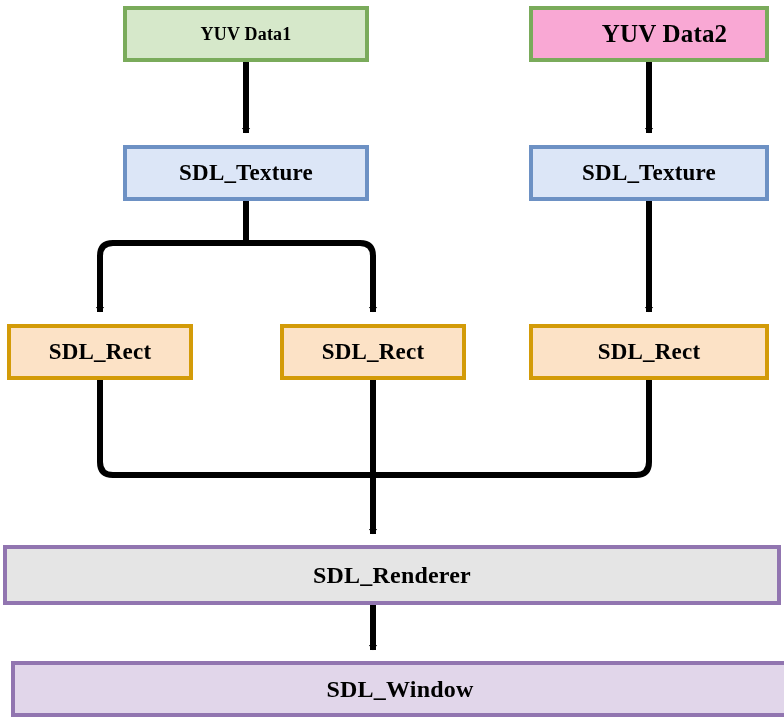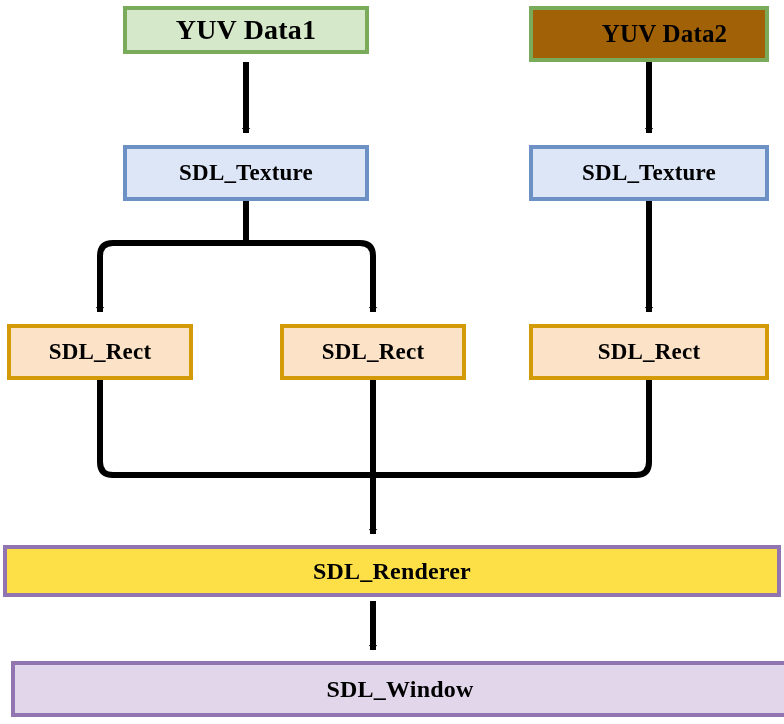--- a/index.html
+++ b/index.html
@@ -68,42 +68,42 @@
     <path d="M 100 380 L 100 462 Q 100 475 113 475 L 373 475" stroke="#000000" stroke-width="6" fill="none" stroke-linecap="butt"></path>
 
     <path d="M 649 380 L 649 462 Q 649 475 636 475 L 373 475" stroke="#000000" stroke-width="6" fill="none" stroke-linecap="butt"></path>
 
     <path d="M 373 380 L 373 534" stroke="#000000" stroke-width="6" fill="none" marker-end="url(#arrowhead)"></path>
 
     <path d="M 373 601 L 373 650" stroke="#000000" stroke-width="6" fill="none" marker-end="url(#arrowhead)"></path>
   </svg>
 
   <div id="nodes-layer">
-    <div class="node-box" style="left: 123px; top: 6px; width: 246px; height: 48px; background: rgb(214, 232, 202); border: 4px solid rgb(122, 171, 91); font-size: 28px; color: rgb(0, 0, 0);">
+    <div class="node-box" style="left: 123px; top: 6px; width: 246px; height: 56px; background: rgb(214, 232, 202); border: 4px solid rgb(122, 171, 91); font-size: 18px; color: rgb(0, 0, 0);">
       <span class="node-label">YUV Data1</span>
     </div>
-    <div class="node-box" style="left: 529px; top: 6px; width: 240px; height: 56px; background: #a16207; border: 4px solid rgb(122, 171, 91); font-size: 25px; color: rgb(0, 0, 0); padding-left: 31px;">
+    <div class="node-box" style="left: 529px; top: 6px; width: 240px; height: 56px; background: #f9a8d4; border: 4px solid rgb(122, 171, 91); font-size: 25px; color: rgb(0, 0, 0); padding-left: 31px;">
       <span class="node-label">YUV Data2</span>
     </div>
     <div class="node-box" style="left: 123px; top: 145px; width: 246px; height: 56px; background: rgb(220, 230, 247); border: 4px solid rgb(109, 145, 196); font-size: 23px; color: rgb(0, 0, 0);">
       <span class="node-label">SDL_Texture</span>
     </div>
     <div class="node-box" style="left: 529px; top: 145px; width: 240px; height: 56px; background: rgb(220, 230, 247); border: 4px solid rgb(109, 145, 196); font-size: 23px; color: rgb(0, 0, 0);">
       <span class="node-label">SDL_Texture</span>
     </div>
     <div class="node-box" style="left: 7px; top: 324px; width: 186px; height: 56px; background: rgb(252, 226, 198); border: 4px solid rgb(211, 155, 8); font-size: 23px; color: rgb(0, 0, 0);">
       <span class="node-label">SDL_Rect</span>
     </div>
     <div class="node-box" style="left: 280px; top: 324px; width: 186px; height: 56px; background: rgb(252, 226, 198); border: 4px solid rgb(211, 155, 8); font-size: 23px; color: rgb(0, 0, 0);">
       <span class="node-label">SDL_Rect</span>
     </div>
     <div class="node-box" style="left: 529px; top: 324px; width: 240px; height: 56px; background: rgb(252, 226, 198); border: 4px solid rgb(211, 155, 8); font-size: 23px; color: rgb(0, 0, 0);">
       <span class="node-label">SDL_Rect</span>
     </div>
-    <div class="node-box" style="left: 3px; top: 545px; width: 778px; height: 52px; background: #fde047; border: 4px solid rgb(145, 117, 176); font-size: 24px; color: rgb(0, 0, 0);">
+    <div class="node-box" style="left: 3px; top: 545px; width: 778px; height: 60px; background: #e5e5e5; border: 4px solid rgb(145, 117, 176); font-size: 24px; color: rgb(0, 0, 0);">
       <span class="node-label">SDL_Renderer</span>
     </div>
     <div class="node-box" style="left: 11px; top: 661px; width: 778px; height: 56px; background: rgb(225, 214, 234); border: 4px solid rgb(145, 117, 176); font-size: 24px; color: rgb(0, 0, 0);">
       <span class="node-label">SDL_Window</span>
     </div>
   </div>
 
 </div>
 
 </body></html>

